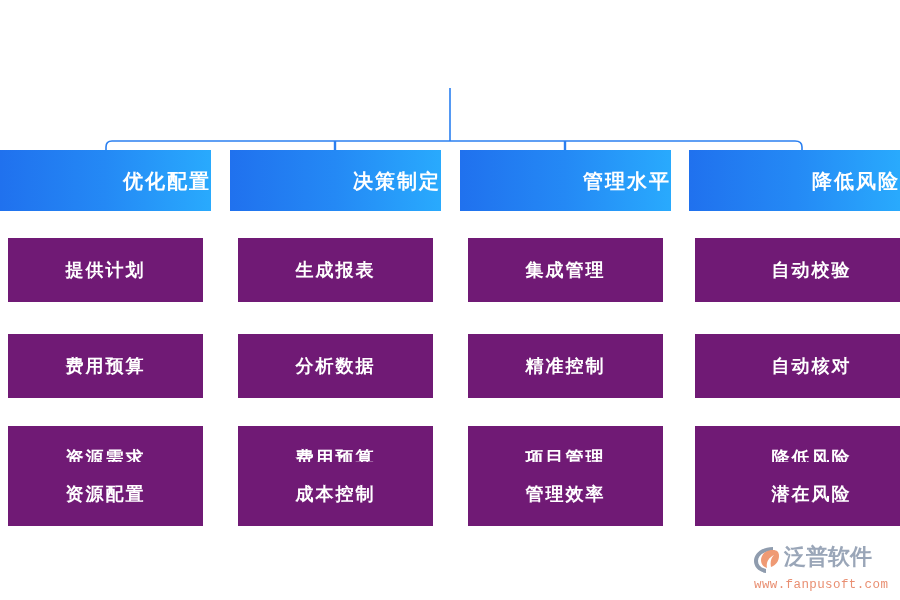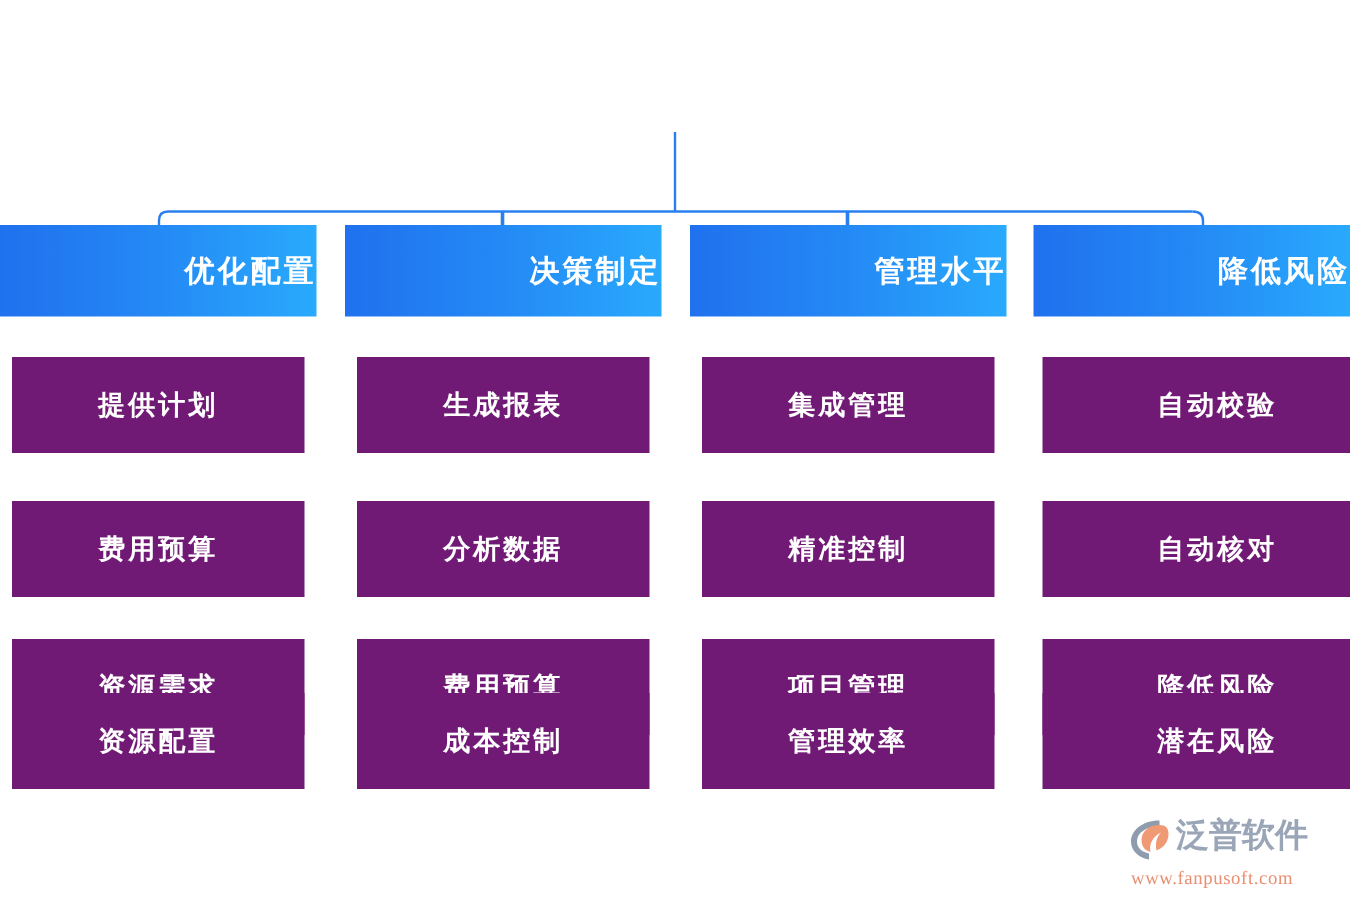--- a/index.html
+++ b/index.html
@@ -153,21 +153,21 @@
     letter-spacing: 0px;
     white-space: nowrap;
   }
   .logo-url {
     color: #e98f72;
     font-size: 12.5px;
     line-height: 1;
     margin-top: 3px;
     margin-left: 2px;
     letter-spacing: 0.4px;
-    font-family: Liberation Serif, serif;
+    font-family: Liberation Mono, monospace;
     white-space: nowrap;
   }
 </style>
 </head>
 <body>
 
 <div id="diagram">
 
 
   <svg class="connectors" viewBox="0 0 900 600" width="900" height="600" xmlns="http://www.w3.org/2000/svg">

